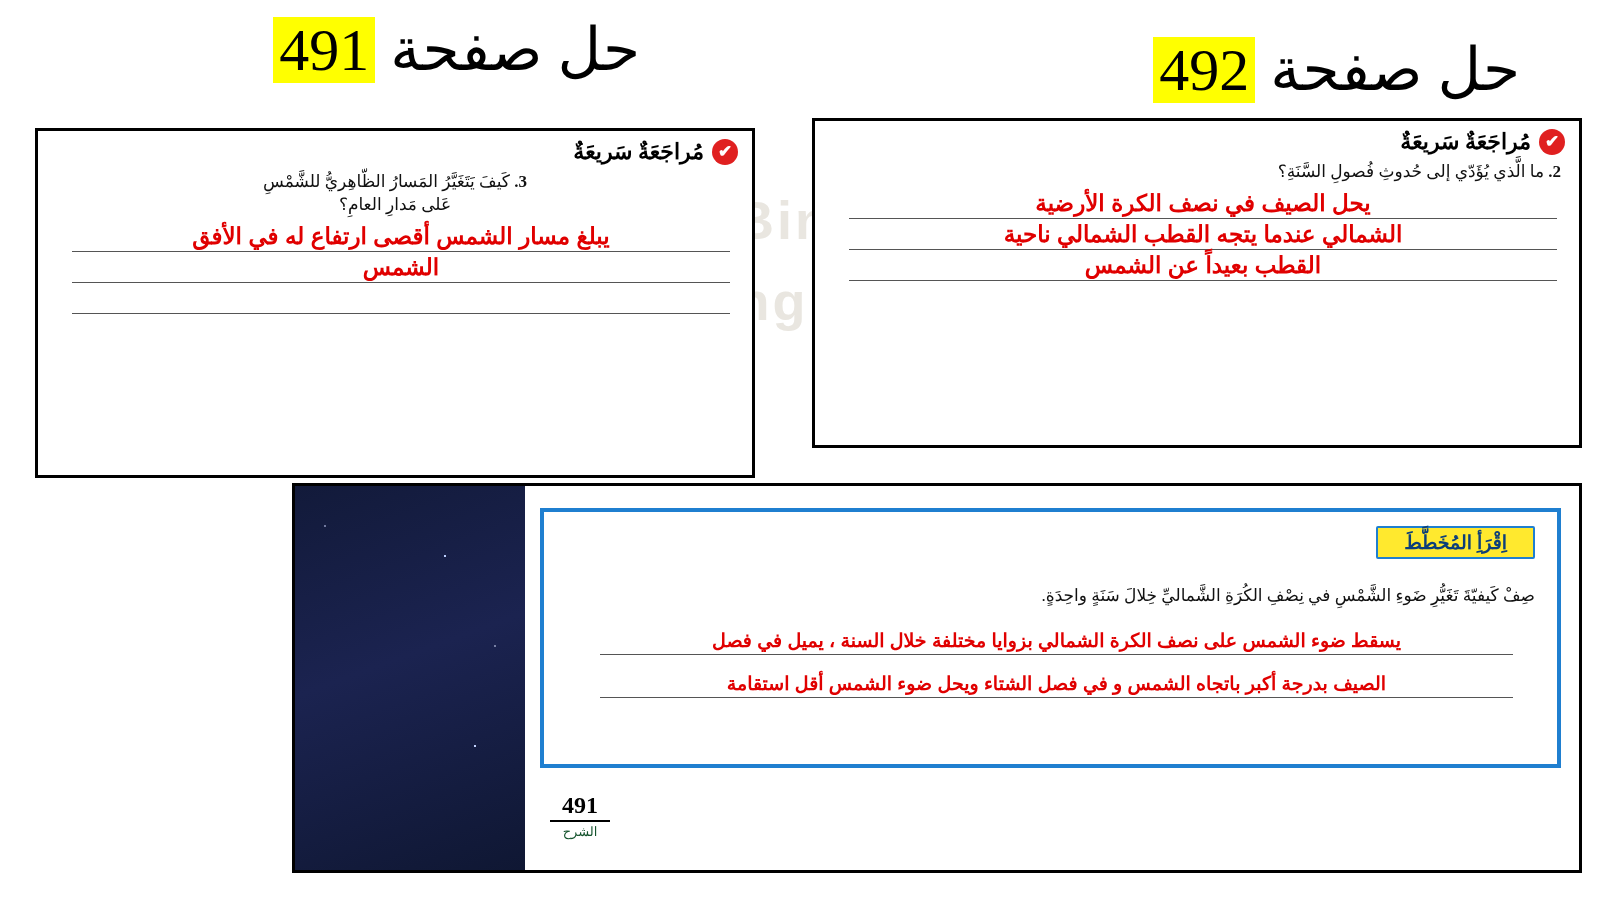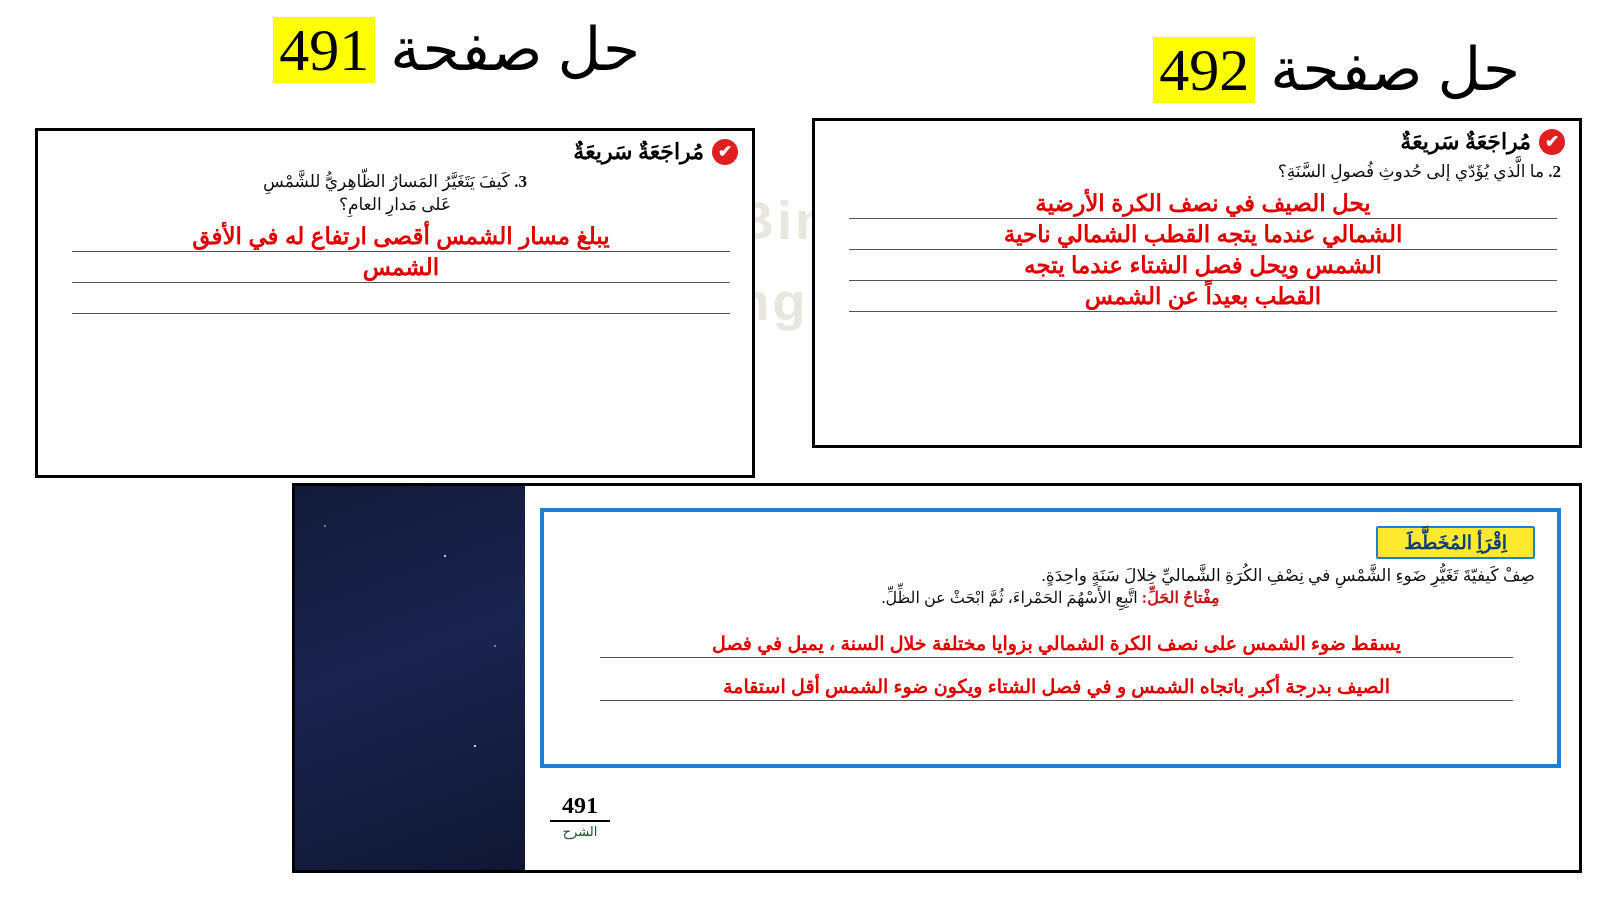--- a/index.html
+++ b/index.html
@@ -182,21 +182,21 @@
   }
   .read-chart-tab {
     display: inline-block;
     background: #ffe92e;
     border: 2px solid #1f7fd0;
     border-radius: 2px;
     color: #0b3e7a;
     font-weight: bold;
     font-size: 19px;
     padding: 3px 26px;
-    margin-bottom: 0;
+    margin-bottom: 20px;
     font-family: "Liberation Serif", serif;
   }
   .tab-row {
     text-align: right;
   }
   .chart-prompt {
     text-align: right;
     font-size: 17px;
     color: #111;
     margin: 6px 0 2px 0;
@@ -266,21 +266,20 @@
     <span class="check-badge">✔</span>
     <span class="qr-title">مُراجَعَةٌ سَريعَةٌ</span>
   </div>
   <div class="question-line">
     <span class="qnum">2.</span>
     <span>ما الَّذي يُؤَدّي إلى حُدوثِ فُصولِ السَّنَةِ؟</span>
   </div>
   <div class="answer-lines">
     <div class="ans-line">يحل الصيف في نصف الكرة الأرضية</div>
     <div class="ans-line">الشمالي عندما يتجه القطب الشمالي ناحية</div>
-    <div class="ans-line">الشمس ويحل فصل الشتاء عندما يتجه</div>
     <div class="ans-line">القطب بعيداً عن الشمس</div>
   </div>
 </div>
 
 <div class="card" id="card-492">
   <div class="qr-header">
     <span class="check-badge">✔</span>
     <span class="qr-title">مُراجَعَةٌ سَريعَةٌ</span>
   </div>
   <div class="question-line question-center">
@@ -299,27 +298,23 @@
 
 <div id="panel-bottom">
   <div class="starfield"></div>
   <div class="inner-white"></div>
 
   <div class="blue-box">
     <div class="tab-row">
       <span class="read-chart-tab">اِقْرَأِ المُخَطَّطَ</span>
     </div>
     <div class="chart-prompt">صِفْ كَيفيّةَ تَغَيُّرِ ضَوءِ الشَّمْسِ في نِصْفِ الكُرَةِ الشَّماليِّ خِلالَ سَنَةٍ واحِدَةٍ.</div>
-    <div class="chart-hint">
-      <span class="hint-label">مِفْتاحُ الحَلِّ:</span>
-      <span>اتَّبِعِ الأَسْهُمَ الحَمْراءَ، ثُمَّ ابْحَثْ عن الظِّلِّ.</span>
-    </div>
     <div class="answer-lines chart-answer">
       <div class="ans-line">يسقط ضوء الشمس على نصف الكرة الشمالي بزوايا مختلفة خلال السنة ، يميل في فصل</div>
-      <div class="ans-line">الصيف بدرجة أكبر باتجاه الشمس و في فصل الشتاء ويكون ضوء الشمس أقل استقامة</div>
+      <div class="ans-line">الصيف بدرجة أكبر باتجاه الشمس و في فصل الشتاء ويحل ضوء الشمس أقل استقامة</div>
     </div>
   </div>
 
   <div class="page-footer">
     <div class="page-num">491</div>
     <div class="page-caption">الشرح</div>
   </div>
 </div>
 
 </body></html>

